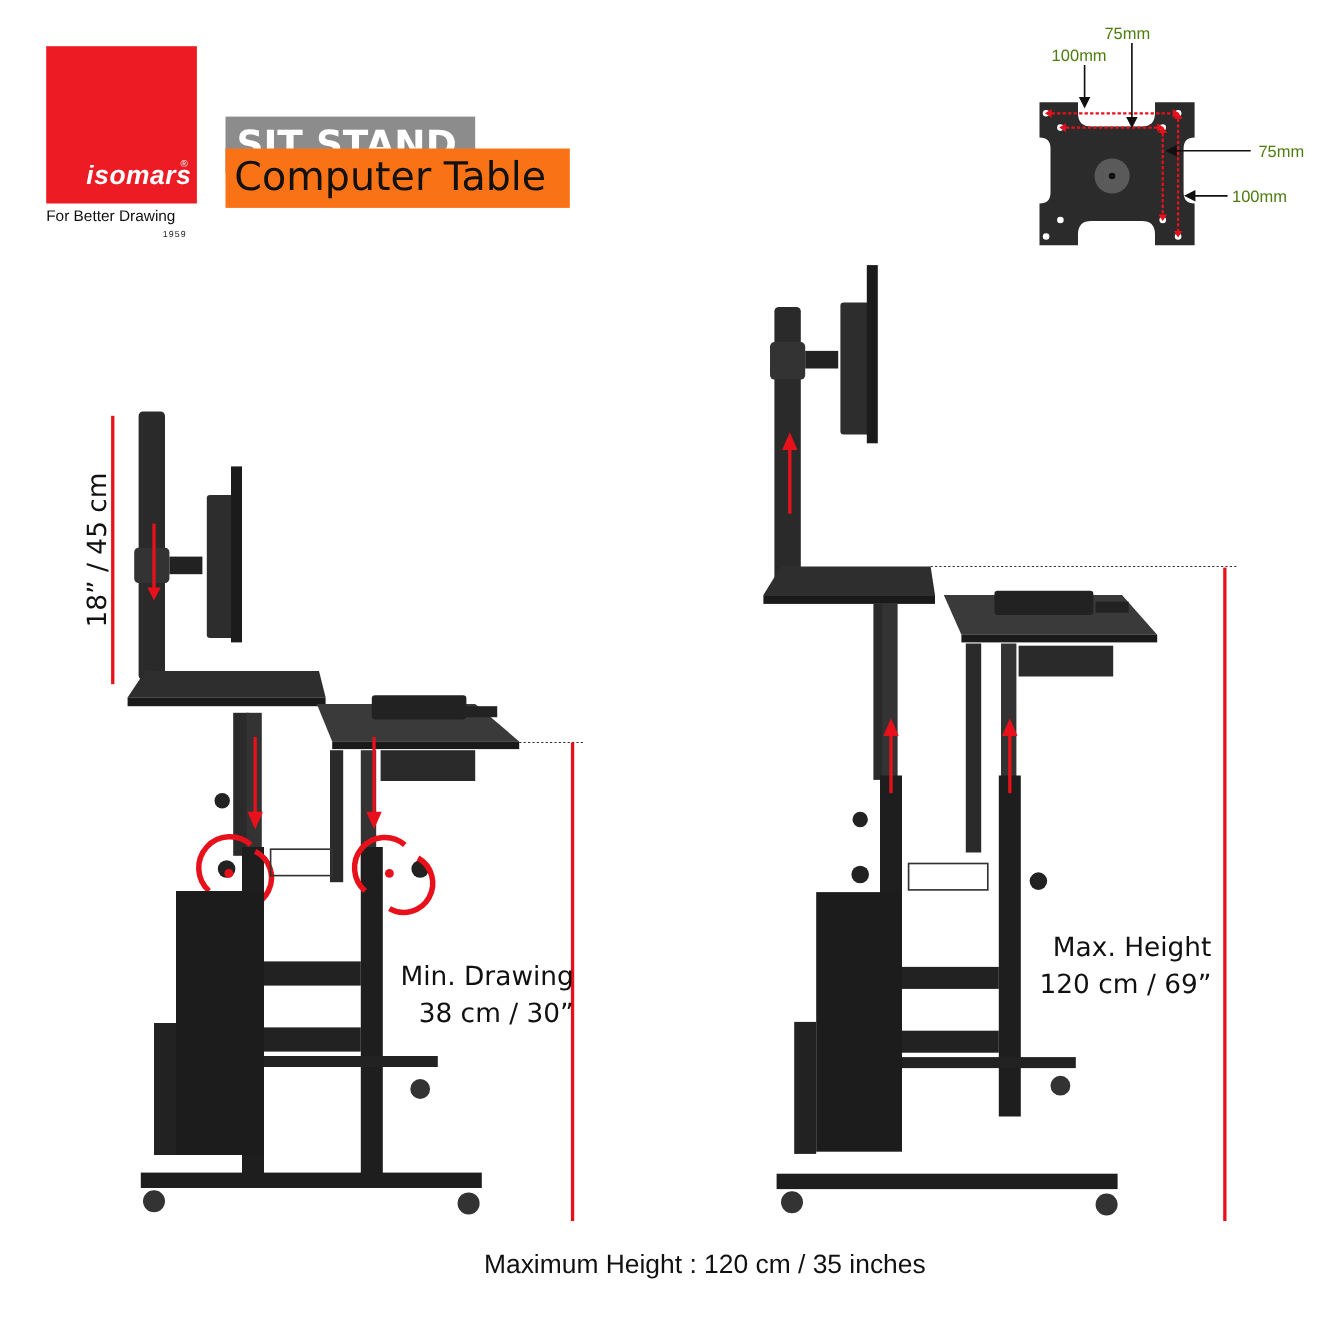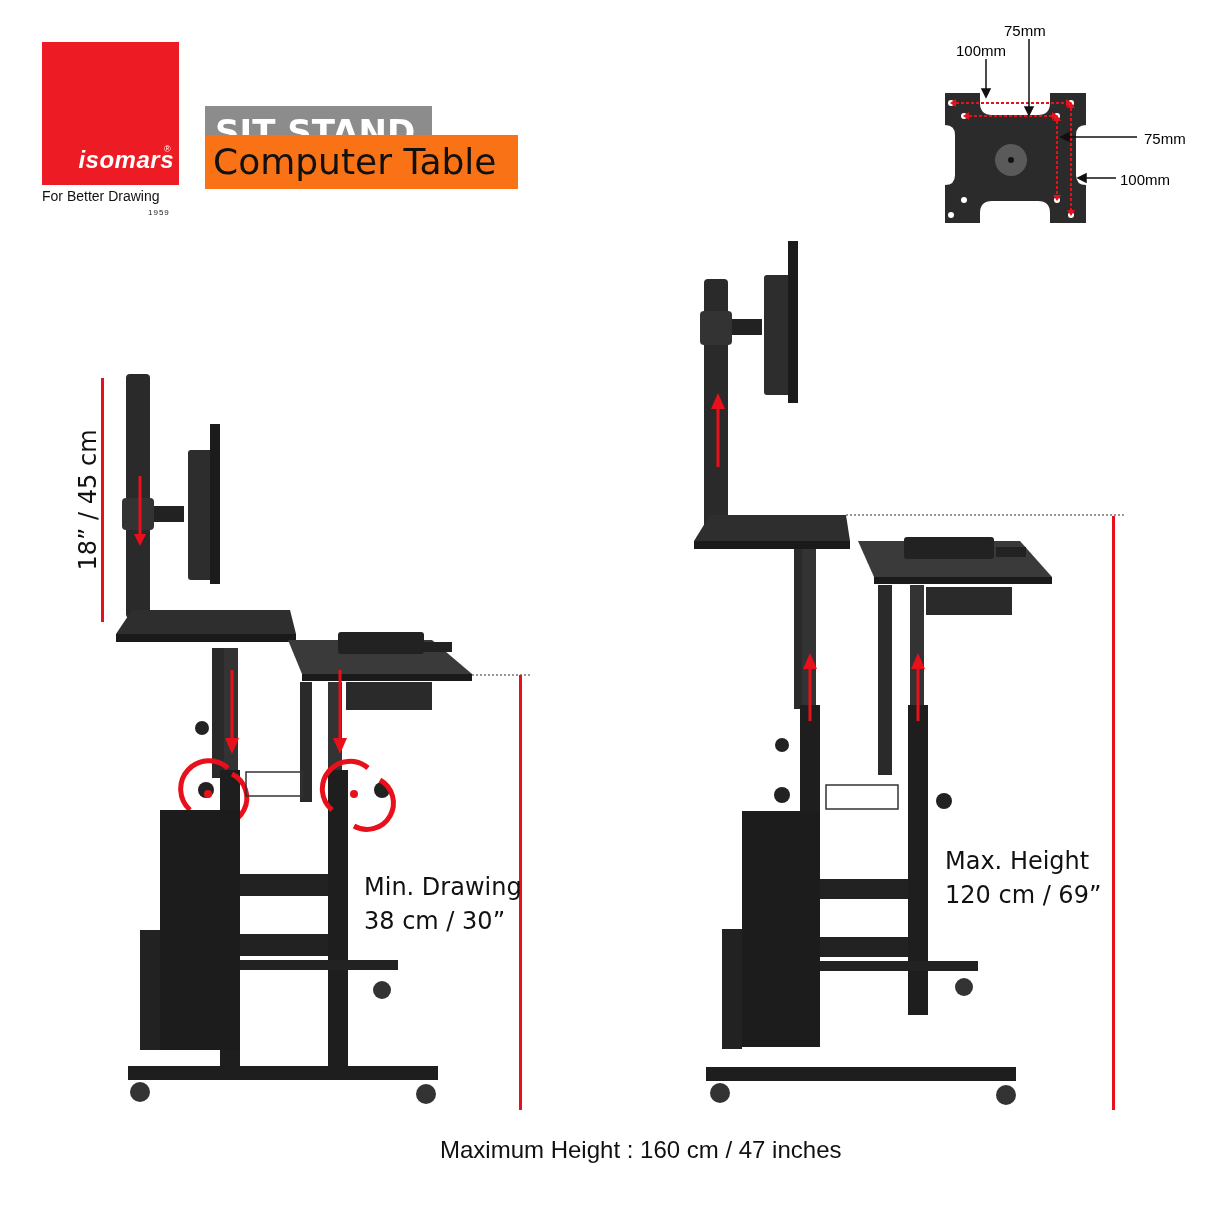--- a/index.html
+++ b/index.html
@@ -17,24 +17,24 @@
 
   
   .title1 { left:205px; top:81px; width:227px; height:52px; background:#8c8c8c;
             color:#fff; font-family:"DejaVu Sans", sans-serif; font-weight:bold;
             font-size:34px; line-height:52px; padding-left:10px; box-sizing:border-box;margin-top:25px; }
   .title2 { left:205px; top:135px; width:313px; height:54px; background:#f97316;
             color:#111; font-family:"DejaVu Sans", sans-serif;
             font-size:36px; line-height:54px; padding-left:8px; box-sizing:border-box; }
 
   
-  .vesa-lbl { font-family:"Liberation Sans", sans-serif; font-size:15px; color:#000000; }
-
-  
-  .hlabel { font-family:"DejaVu Sans", sans-serif; font-size:24px; line-height:34px; color:#111; }
+  .vesa-lbl { font-family:"Liberation Sans", sans-serif; font-size:15px; color:#4d7c0f; }
+
+  
+  .hlabel { font-family:"DejaVu Sans", sans-serif; font-size:24px; line-height:34px; color:#111;text-align:right; }
   .footer { left:440px; top:1134px; font-size:24px; line-height:32px; color:#111; }
   .vert-label { left:40px; top:430px; width:90px; height:150px; }
   .vert-label span { position:absolute; left:48px; top:70px; transform:translate(-50%,-50%) rotate(-90deg);
                      white-space:nowrap; font-family:"DejaVu Sans", sans-serif; font-size:24px; color:#111; }
 </style>
 </head>
 <body>
 
 <div class="abs logo-box"></div>
 <div class="abs logo-word">isomars</div>
@@ -208,14 +208,14 @@
 
   <line x1="156" y1="280" x2="436" y2="280" stroke="#333" stroke-dasharray="2,2"></line>
 </svg>
 <div class="abs" style="left:1112px;top:516px;width:3px;height:594px;background:#e8111b"></div>
 <div class="abs hlabel" style="left:945px;top:844px">
   <div>Max. Height</div>
   <div>120 cm / 69”</div>
 </div>
 
 <div class="abs footer">
-  <div>Maximum Height : 160 cm / 47 inches</div>
+  <div>Maximum Height : 120 cm / 35 inches</div>
 </div>
 
 </body></html>

